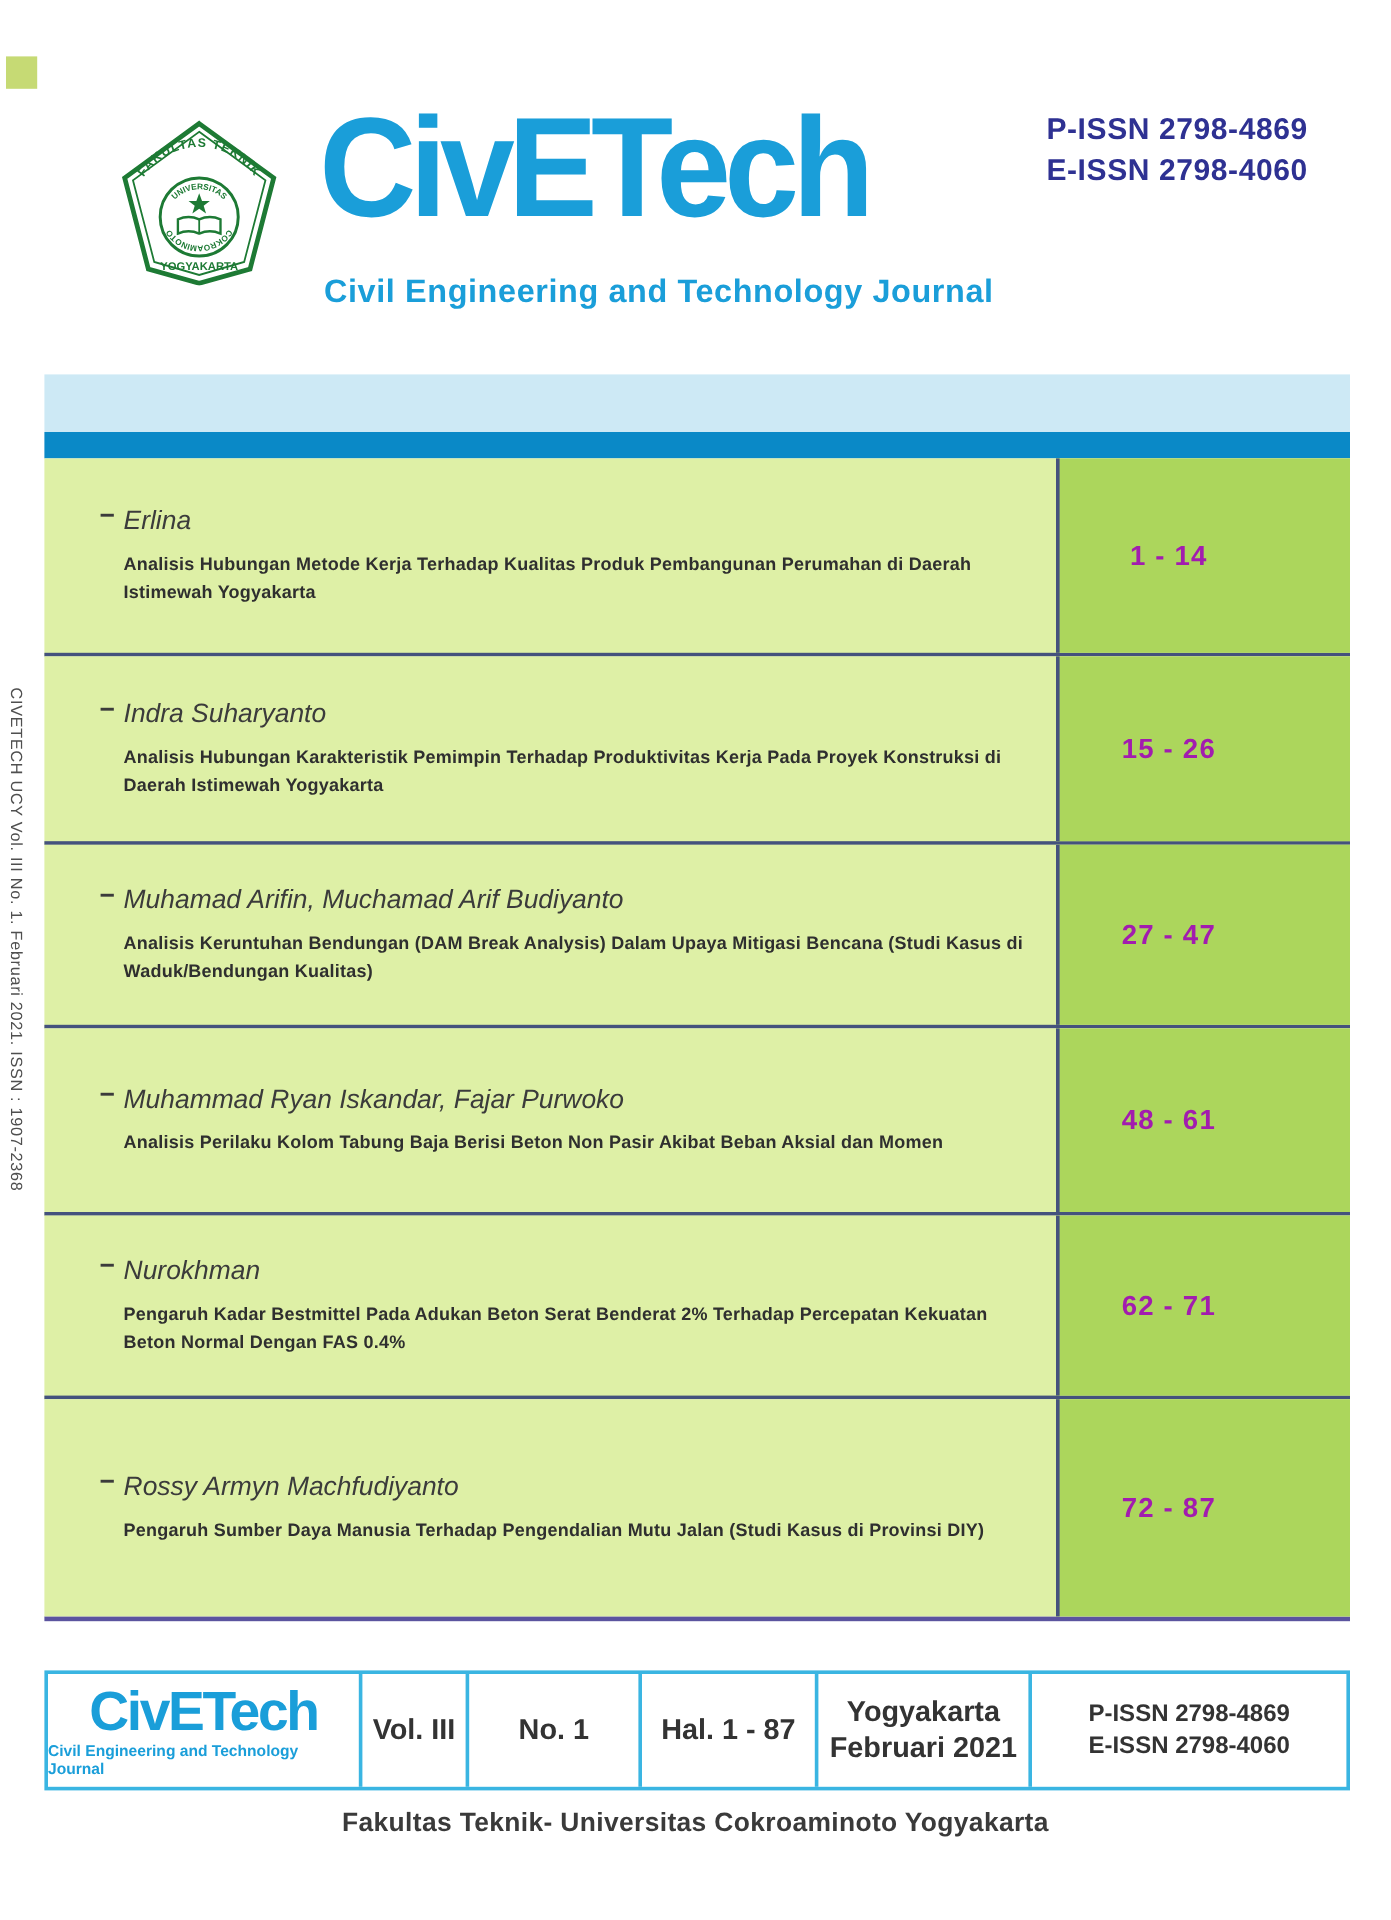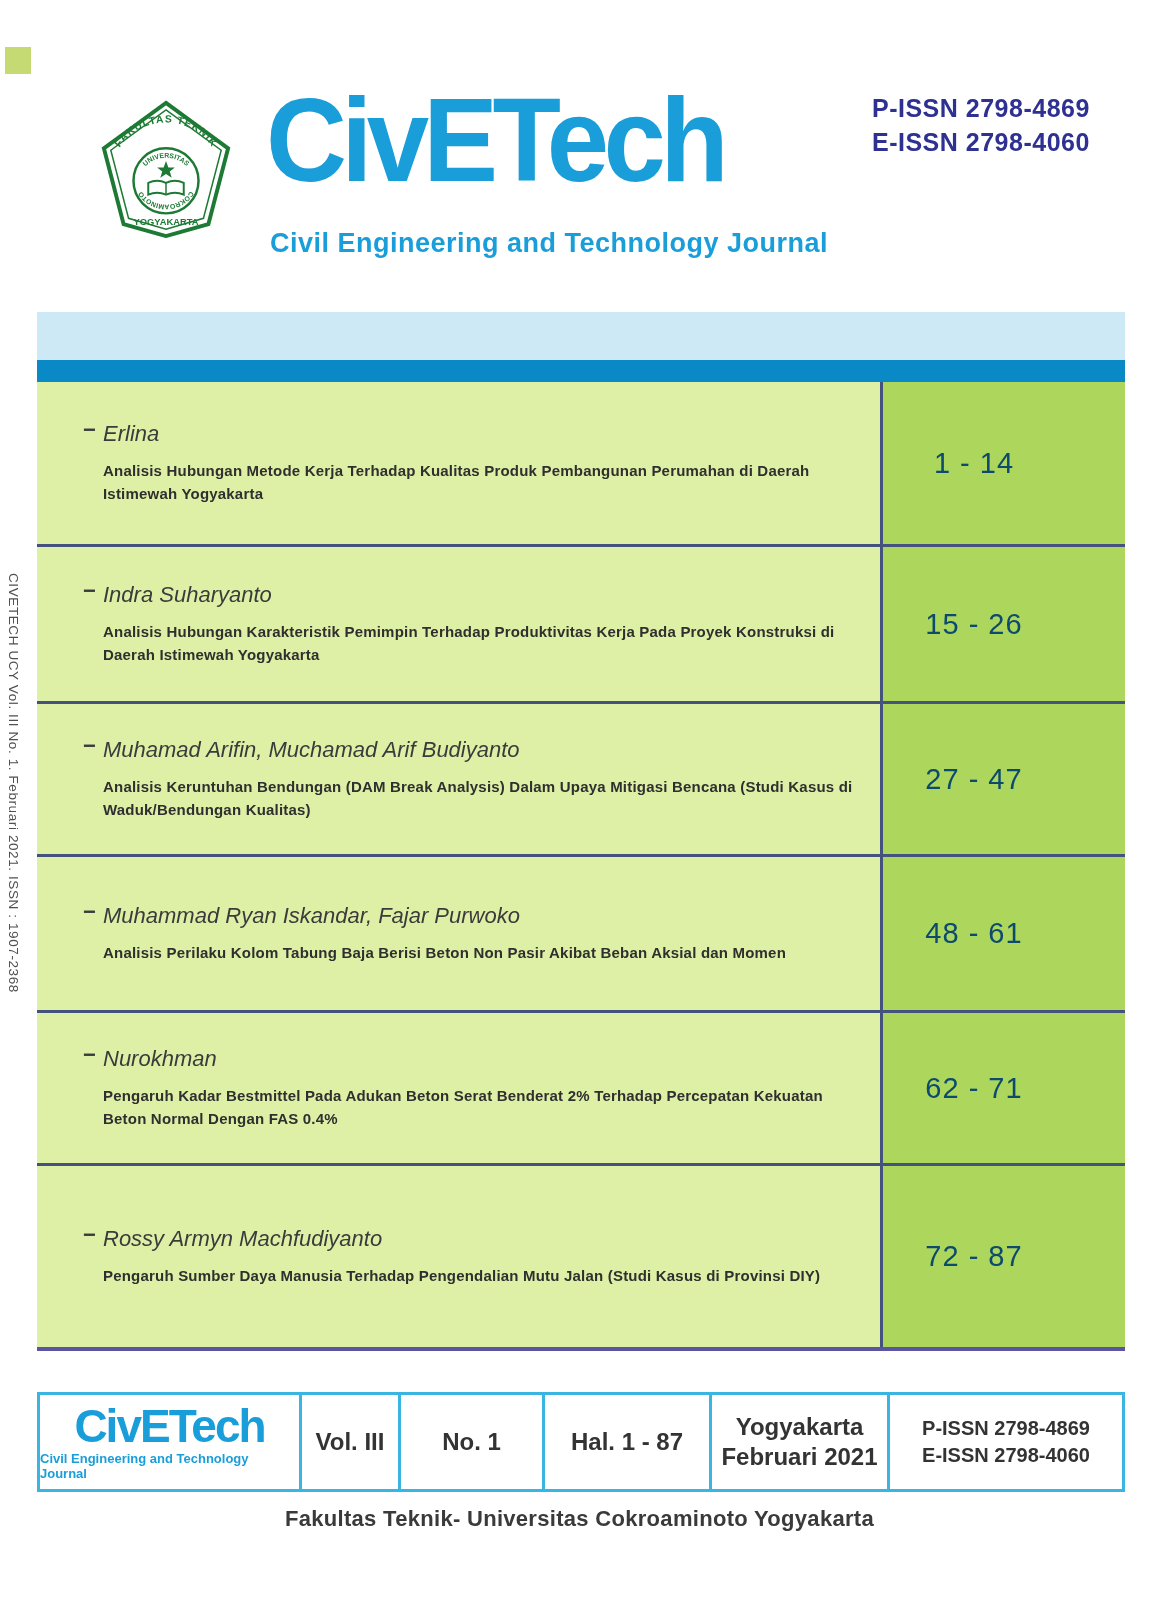--- a/index.html
+++ b/index.html
@@ -122,23 +122,23 @@
   .toc-pages {
     width: 245px;
     background: #acd65c;
     border-left: 3px solid #44527d;
     display: flex;
     align-items: center;
     justify-content: center;
     padding-right: 60px;
   }
   .toc-pages span {
-    font-weight: normal;
-    font-size: 29px;
-    color: #0c4a6e;
+    font-weight: bold;
+    font-size: 23px;
+    color: #a21caf;
     letter-spacing: 1px;
   }
 
   
   .infobar {
     position: absolute;
     left: 37px; top: 1392px;
     width: 1088px; height: 100px;
     background: #ffffff;
     border: 3px solid #3ab5e2;
@@ -160,23 +160,23 @@
     letter-spacing: -2px;
     color: #1a9ed9;
     line-height: 1.0;
   }
   .ib-logo .ib-brand-sub {
     font-size: 13px;
     font-weight: bold;
     color: #1a9ed9;
     margin-top: 2px;
   }
-  .ib-vol   { width: 99px; }
+  .ib-vol   { width: 89px; }
   .ib-no    { width: 144px; }
-  .ib-hal   { width: 167px; }
+  .ib-hal   { width: 147px; }
   .ib-place { width: 178px; }
   .ib-issn  { flex: 1; }
   .ib-text { font-size: 24px; font-weight: bold; }
   .ib-two-line { font-size: 24px; font-weight: bold; line-height: 1.25; text-align: center; }
   .ib-issn-line { font-size: 20px; font-weight: bold; line-height: 1.35; text-align: left; }
 
   
   .footer-line {
     position: absolute;
     left: 0; top: 1506px;

